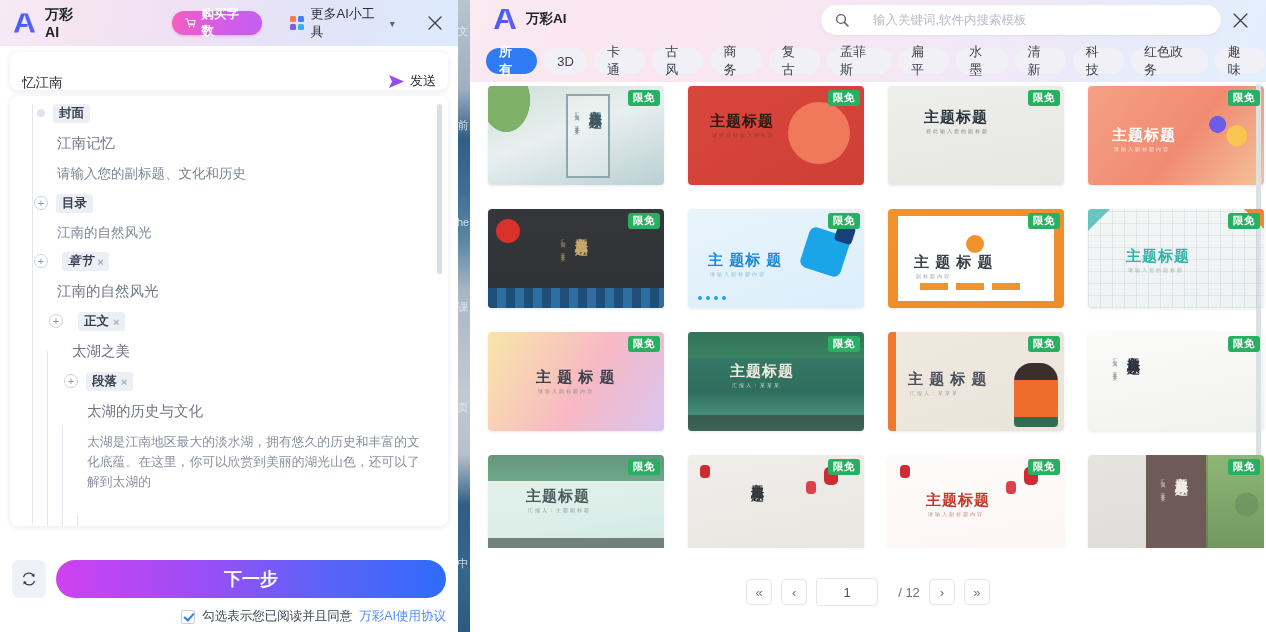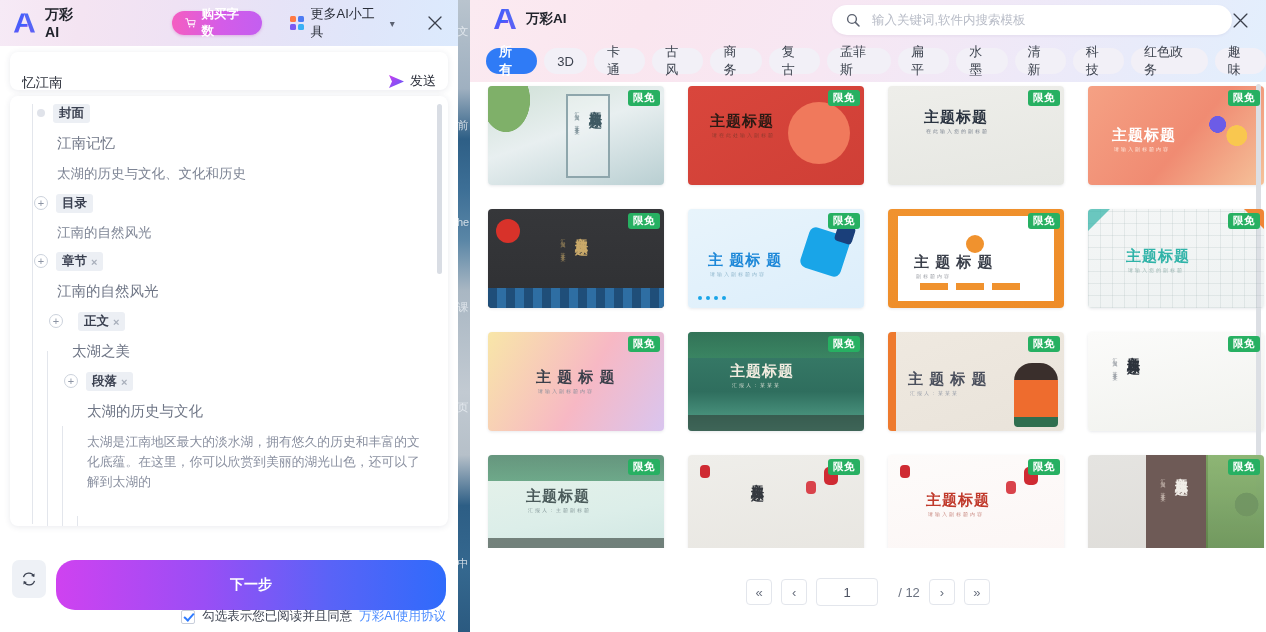--- a/index.html
+++ b/index.html
@@ -112,23 +112,23 @@
   }
   .meter .sep { display:inline-block; width:1px; height:13px; background:#d6dae1;
                 vertical-align:-2px; margin:0 14px; }
 
   .bottom-bar { position:absolute; left:12px; top:560px; width:434px; display:flex; gap:10px; }
   .refresh-btn {
     width:34px; height:38px; border-radius:7px; background:#eef1f6;
     display:flex; align-items:center; justify-content:center; cursor:pointer;
   }
   .next-btn {
-    flex:1; height:50px; border-radius:19px; border:none; cursor:pointer;
+    flex:1; height:38px; border-radius:19px; border:none; cursor:pointer;
     background: linear-gradient(90deg,#cf42f0 0%, #9a4ef5 38%, #5a63f7 70%, #2f6bfb 100%);
-    color:#fff; font-size:14px; font-weight:600;
+    color:#fff; font-size:18px; font-weight:600;
     font-family:Liberation Serif, serif;
   }
   .agree-row {
     position:absolute; left:0; top:608px; width:446px;
     display:flex; align-items:center; justify-content:flex-end; gap:7px;
     font-size:12.5px; color:#3c4250;
   }
   .chk {
     width:14px; height:14px; border-radius:2px; background:#fff;
     border:1px solid #c8cedb; position:relative; cursor:pointer;
@@ -143,23 +143,23 @@
     background:#ffffff; overflow:hidden;
   }
   .right-header {
     position:relative; height:82px;
     background: linear-gradient(115deg,#fbeaf1 0%, #fae6ef 22%, #f7e7f3 46%,
                 #eee9f8 70%, #e6ecfb 88%, #e2effd 100%);
   }
   .rh-logo { position:absolute; left:22px; top:8px; display:flex; align-items:center; gap:8px;}
   .rh-brand { font-size:13.5px; font-weight:700; color:#20232b; }
   .search-box {
-    position:absolute; left:362px; top:5px; width:400px; height:30px;
+    position:absolute; left:351px; top:5px; width:400px; height:30px;
     background:#fff; border-radius:15px; display:flex; align-items:center;
-    padding:0 14px; gap:12px; box-shadow:0 1px 3px rgba(90,70,130,.08);
+    padding:0 14px; gap:24px; box-shadow:0 1px 3px rgba(90,70,130,.08);
   }
   .search-input {
     flex:1; border:none; outline:none; background:transparent;
     font-size:12.5px; color:#2b2f3a; font-family:"Liberation Sans",sans-serif;
   }
   .search-input::placeholder{ color:#b8bcc7; }
   .rh-close { position:absolute; right:14px; top:8px; width:24px; height:24px;
               display:flex; align-items:center; justify-content:center; cursor:pointer;}
   .tabs { position:absolute; left:16px; top:48px; display:flex; gap:7px; align-items:center; }
   .tab {
@@ -288,34 +288,34 @@
           <div class="node" style="padding-left: 14px; margin-bottom: 10px;">
             <span class="bullet"></span>
             <span class="tag" style="margin-left: 8px;">
               <span>封面</span>
             </span>
           </div>
           <div class="node" style="padding-left: 29px; margin-bottom: 10px;">
             <div class="row-txt h1" style="margin-left: 8px;">江南记忆</div>
           </div>
           <div class="node" style="padding-left: 29px; margin-bottom: 10px;">
-            <div class="row-txt" style="margin-left: 8px;">太湖的历史与文化、文化和历史</div>
+            <div class="row-txt" style="margin-left: 8px;">请输入您的副标题、文化和历史</div>
           </div>
           <div class="node" style="padding-left: 14px; margin-bottom: 10px;">
             <span class="plus">+</span>
             <span class="tag" style="margin-left: 8px;">
               <span>目录</span>
             </span>
           </div>
           <div class="node" style="padding-left: 29px; margin-bottom: 10px;">
             <div class="row-txt" style="margin-left: 8px;">江南的自然风光</div>
           </div>
           <div class="node" style="padding-left: 14px; margin-bottom: 10px;">
             <span class="plus">+</span>
-            <span class="tag" style="margin-left: 8px;">
+            <span class="tag" style="margin-left: 14px; font-style: italic;">
               <span>章节</span>
               <span class="x">×</span>
             </span>
           </div>
           <div class="node" style="padding-left: 29px; margin-bottom: 10px;">
             <div class="row-txt h1" style="margin-left: 8px;">江南的自然风光</div>
           </div>
           <div class="node" style="padding-left: 29px; margin-bottom: 10px;">
             <span class="plus">+</span>
             <span class="tag" style="margin-left: 15px; text-align: center;">

